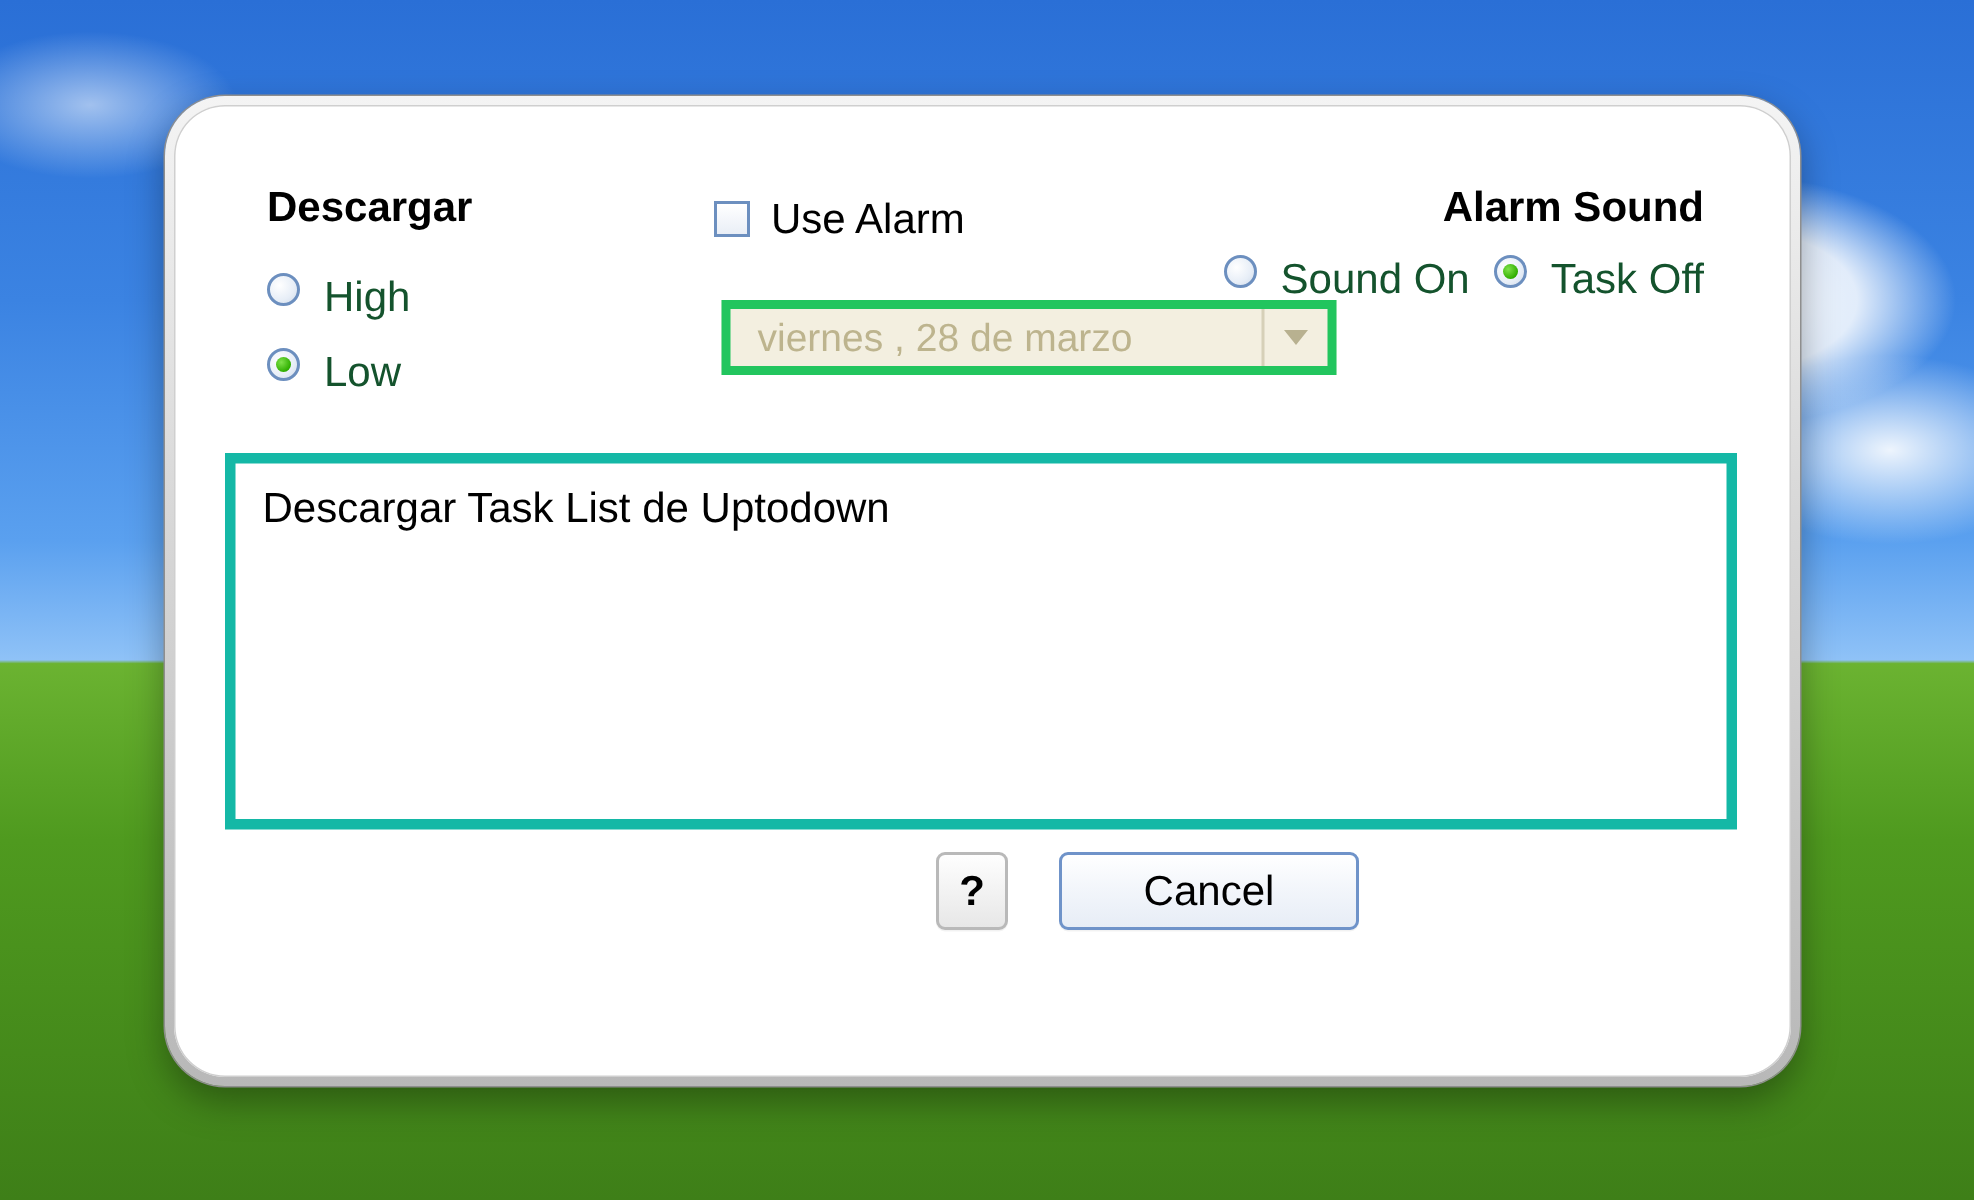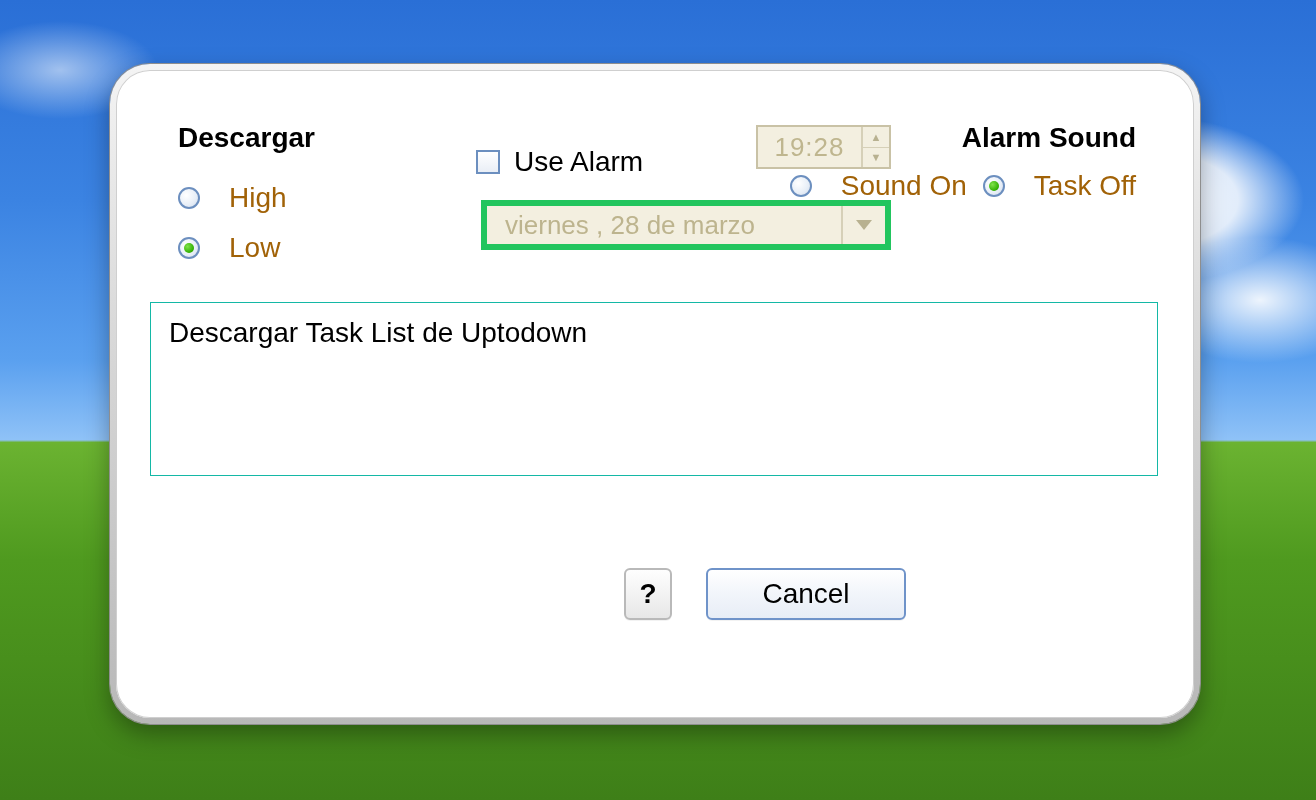--- a/index.html
+++ b/index.html
@@ -59,24 +59,24 @@
     font-weight: bold;
     font-size: 28px;
     color: #000;
   }
   .priority-heading { position: absolute; left: 62px; top: 52px; }
   .alarm-heading    { position: absolute; right: 58px; top: 52px; margin-left: 40px; }
 
   
   .radio {
     display: flex;
-    align-items: center;
-    gap: 29px;
-    font-size: 28px;
-    color: #a16207;
+    align-items: flex-start;
+    gap: 16px;
+    font-size: 28px;
+    color: #14532d;
     cursor: default;
     user-select: none;
   }
   .radio .dot {
     width: 22px; height: 22px;
     border: 2px solid #6c8fbf;
     border-radius: 50%;
     background: radial-gradient(circle at 35% 35%, #ffffff 0%, #e7eef7 60%, #cfd9e8 100%);
     display: inline-flex; align-items: center; justify-content: center;
     box-sizing: border-box;
@@ -85,21 +85,21 @@
     content: "";
     width: 10px; height: 10px;
     border-radius: 50%;
     background: radial-gradient(circle at 35% 35%, #7fe24a 0%, #2fae00 70%, #1f7f00 100%);
   }
 
   .priority-group { position: absolute; left: 62px; top: 112px; display: flex; flex-direction: column; gap: 18px; }
   .sound-group    { position: absolute; right: 58px; top: 100px; display: flex; flex-direction: row; gap: 16px; align-items: flex-start; }
 
   
-  .center-col { position: absolute; left: 360px; top: 76px; width: 420px; }
+  .center-col { position: absolute; left: 360px; top: 60px; width: 420px; }
 
   .checkbox-row {
     display: flex; align-items: center; gap: 14px;
     font-size: 28px; color: #000;
     cursor: default; user-select: none;
   }
   .checkbox-row .box {
     width: 24px; height: 24px;
     border: 2px solid #6c8fbf;
     background: linear-gradient(to bottom, #ffffff, #e9eef6);
@@ -153,22 +153,22 @@
     width: 0; height: 0;
     border-left: 8px solid transparent;
     border-right: 8px solid transparent;
     border-top: 10px solid #b8b190;
   }
 
   
   .task-box {
     position: absolute;
     left: 34px; top: 232px;
-    width: 1008px; height: 174px;
-    border: 1px solid #14b8a6;
+    width: 1008px; height: 251px;
+    border: 7px solid #14b8a6;
     background: #ffffff;
     padding: 14px 18px;
     font-size: 28px;
     color: #000;
     box-sizing: border-box;
     resize: none;
     font-family: inherit;
     outline: none;
   }
 
@@ -218,27 +218,20 @@
         </label>
       </div>
 
       <div class="center-col">
         <label class="checkbox-row">
           <span class="box"></span>
           <span>Use Alarm</span>
         </label>
       </div>
 
-      <div class="time-box">
-        <span class="val">19:28</span>
-        <span class="spin">
-          <div>▲</div>
-          <div>▼</div>
-        </span>
-      </div>
 
       <div class="date-box">
         <span>viernes , 28 de   marzo</span>
         <span class="dd">
           <span class="chev"></span>
         </span>
       </div>
 
       <div class="heading alarm-heading">Alarm Sound</div>
       <div class="sound-group">

